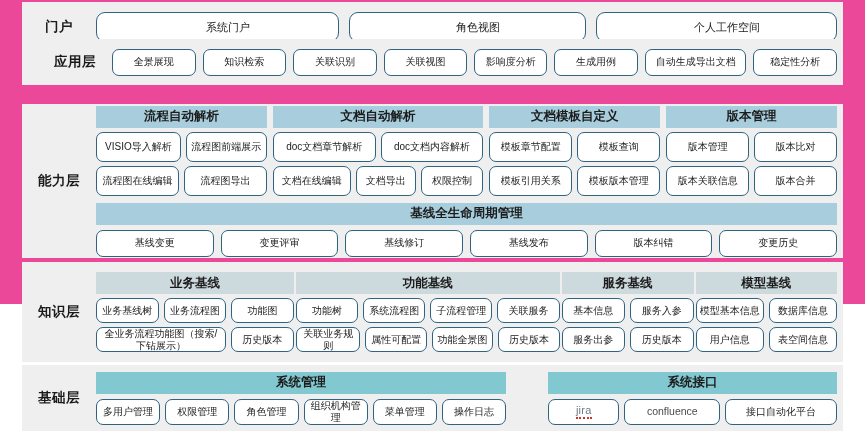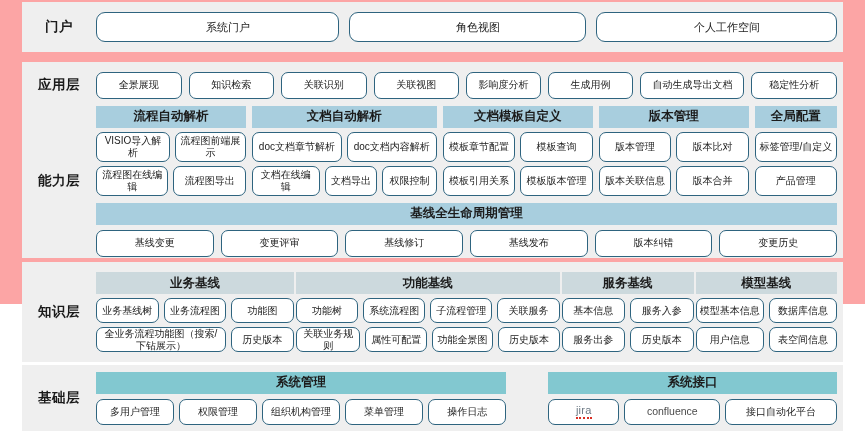--- a/index.html
+++ b/index.html
@@ -5,21 +5,21 @@
   * { box-sizing: border-box; margin: 0; padding: 0; }
   html, body {
     width: 865px; height: 433px;
     background: #ffffff;
     font-family: "Liberation Sans", "DejaVu Sans", sans-serif;
     overflow: hidden;
   }
   .canvas {
     position: relative;
     width: 865px; height: 304px;
-    background: #fca5a5;
+    background: #ec4899;
   }
 
   
   .band {
     position: absolute;
     left: 22px;
     width: 821px;
     background: #efefef;
     display: flex;
     align-items: center;
@@ -72,21 +72,21 @@
 
   
   #row-portal { top: 2px; height: 50px; }
   .portal-row { display: flex; gap: 10px; }
   .portal-row .pill { height: 30px; }
   .portal-row .pill:nth-child(1) { flex: 1.03; }
   .portal-row .pill:nth-child(2) { flex: 1.0; }
   .portal-row .pill:nth-child(3) { flex: 1.02; font-family: Liberation Serif, serif; }
 
   
-  #row-app { top: 62px; height: 46px; }
+  #row-app { top: 39px; height: 46px; padding-left: 16px; }
   .app-row { display: flex; gap: 7px; }
   .app-row .pill { height: 27px; }
   .app-row .pill:nth-child(1) { flex: 1.0; text-align: center; }
   .app-row .pill:nth-child(2) { flex: 1.0; }
   .app-row .pill:nth-child(3) { flex: 1.0; }
   .app-row .pill:nth-child(4) { flex: 1.0; }
   .app-row .pill:nth-child(5) { flex: 0.86; }
   .app-row .pill:nth-child(6) { flex: 1.0; }
   .app-row .pill:nth-child(7) { flex: 1.24; }
   .app-row .pill:nth-child(8) { flex: 1.0; }
@@ -226,29 +226,20 @@
           <div class="cap-line l1">
             <div class="pill">版本管理</div>
             <div class="pill">版本比对</div>
           </div>
           <div class="cap-line l2">
             <div class="pill">版本关联信息</div>
             <div class="pill">版本合并</div>
           </div>
         </div>
 
-        <div class="cap-group cap-g5">
-          <div class="sechead cap">全局配置</div>
-          <div class="cap-line l1">
-            <div class="pill">标签管理/自定义</div>
-          </div>
-          <div class="cap-line l2">
-            <div class="pill">产品管理</div>
-          </div>
-        </div>
 
       </div>
 
       <div class="baseline-block">
         <div class="sechead cap">基线全生命周期管理</div>
         <div class="baseline-row">
           <div class="pill">基线变更</div>
           <div class="pill">变更评审</div>
           <div class="pill">基线修订</div>
           <div class="pill">基线发布</div>
@@ -325,20 +316,21 @@
   <div class="band" id="row-base">
     <div class="band-label">基础层</div>
     <div class="band-body">
       <div class="base-split">
 
         <div class="base-col sysmgmt">
           <div class="sechead base">系统管理</div>
           <div class="base-line">
             <div class="pill">多用户管理</div>
             <div class="pill">权限管理</div>
+            <div class="pill">角色管理</div>
             <div class="pill">组织机构管理</div>
             <div class="pill">菜单管理</div>
             <div class="pill">操作日志</div>
           </div>
         </div>
 
         <div class="base-col sysapi">
           <div class="sechead base">系统接口</div>
           <div class="base-line">
             <div class="pill">

